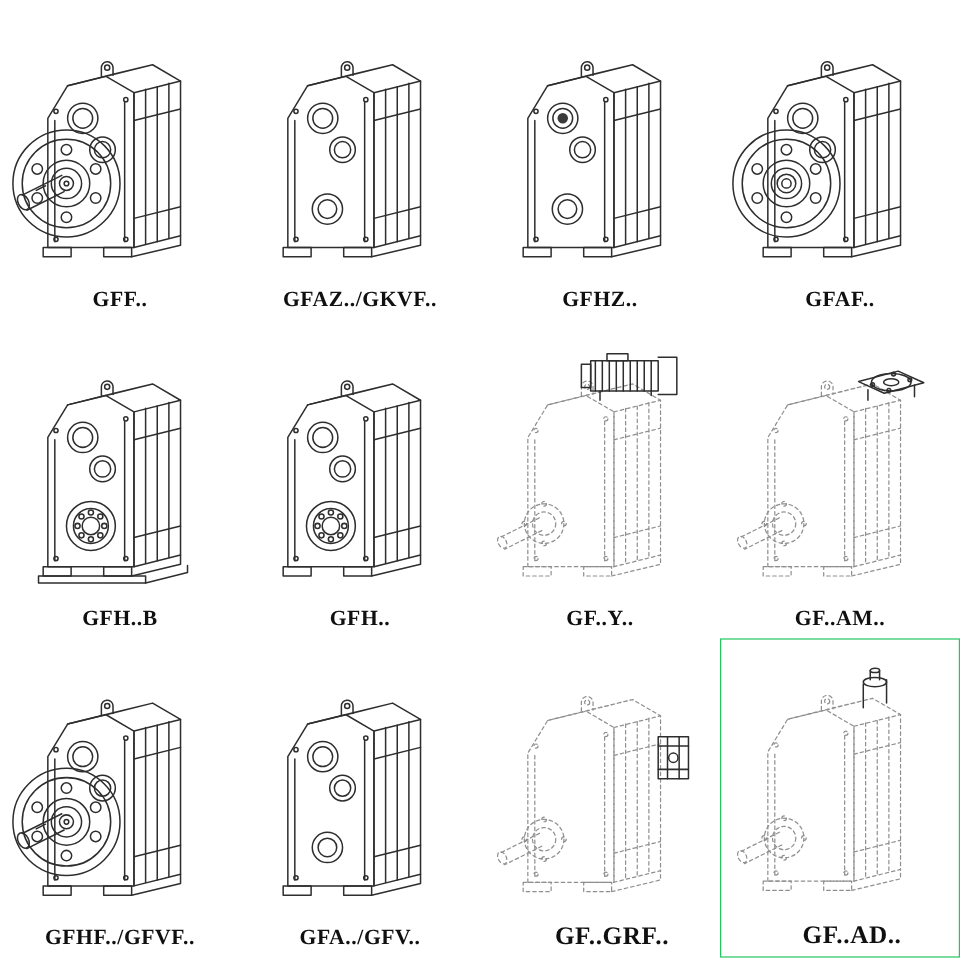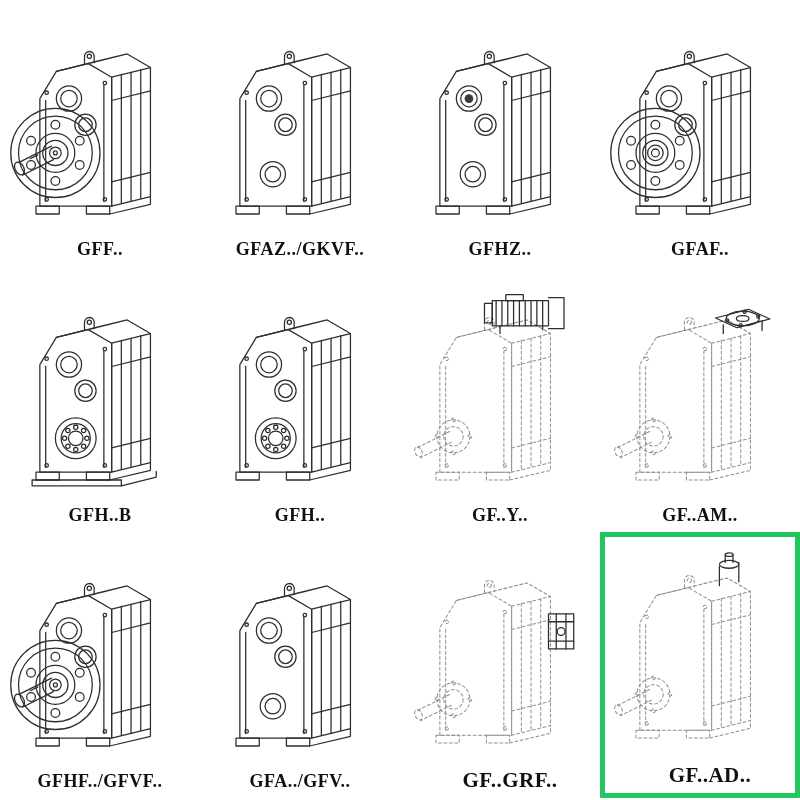--- a/index.html
+++ b/index.html
@@ -3,21 +3,21 @@
 <meta charset="utf-8">
 <style>
   html,body{margin:0;padding:0;background:#ffffff;}
   body{width:800px;height:800px;overflow:hidden;font-family:"Liberation Serif","DejaVu Serif",serif;}
   .grid{display:grid;grid-template-columns:repeat(4,200px);grid-template-rows:repeat(3,266px);width:800px;height:800px;background:#fff;}
   figure.cell{margin:0;display:flex;flex-direction:column;align-items:center;justify-content:flex-end;padding:2px 0 6px 0;box-sizing:border-box;}
   .fig{width:194px;height:214px;}
   .fig svg{width:100%;height:100%;display:block;}
   .label{font-weight:700;font-size:18px;color:#101010;white-space:nowrap;letter-spacing:.5px;text-align:center;line-height:1.1;}
   .label.lg{font-size:21px;margin-left:20px;}
-  .boxed{border:5px solid #22c55e;}
+  .boxed{border:1px solid #22c55e;}
   
   .wire{fill:none;stroke:#2e2e2e;stroke-width:1.3;stroke-linecap:round;stroke-linejoin:round;}
   .wire.dashed{stroke:#8f8f8f;stroke-width:1.05;stroke-dasharray:3 2.6;}
 </style>
 </head>
 <body>
 
 <div class="grid">
 
   <figure class="cell">

